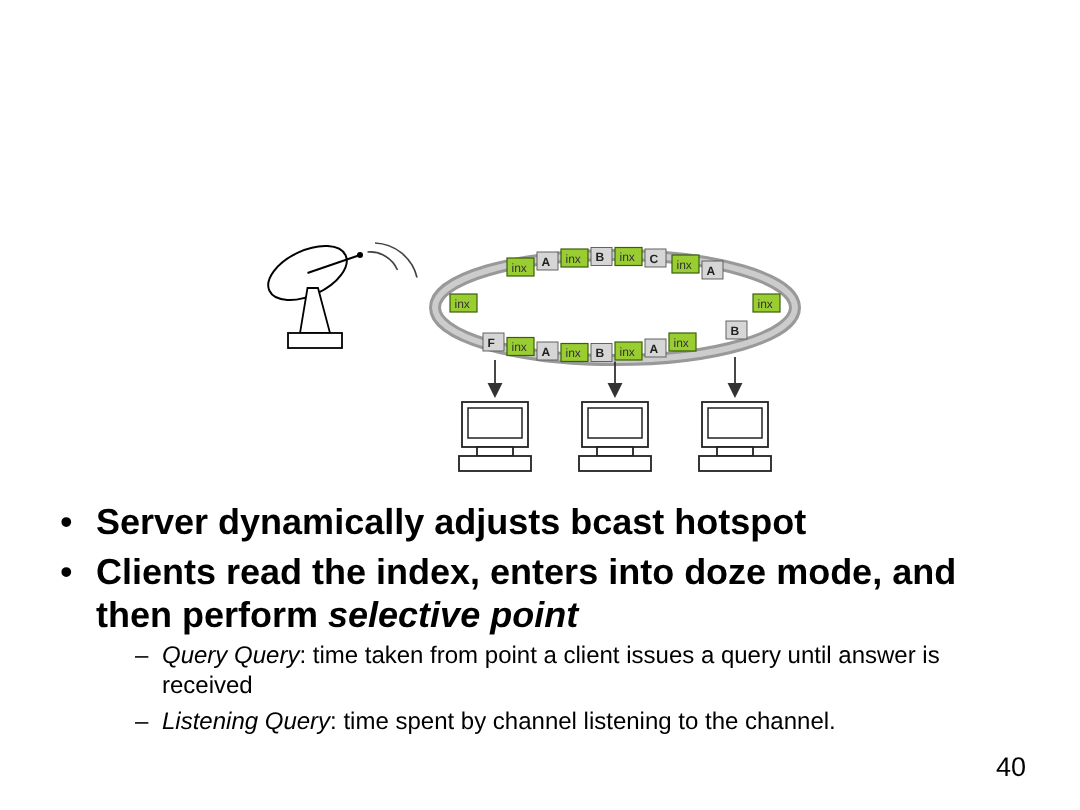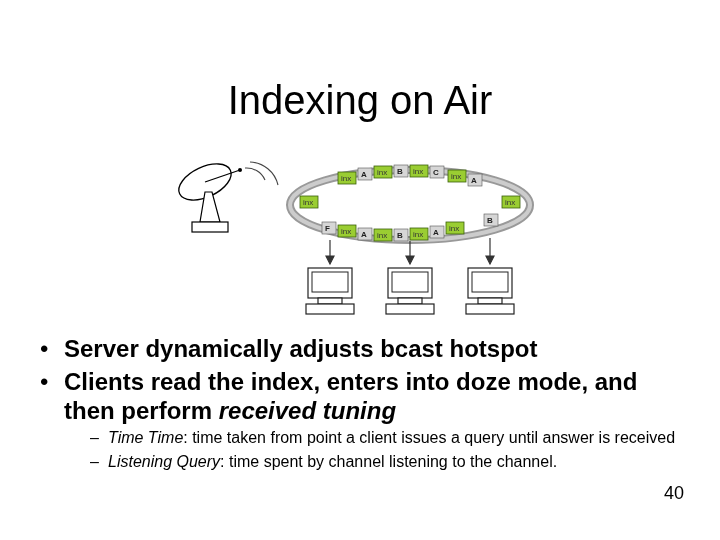--- a/index.html
+++ b/index.html
@@ -70,21 +70,21 @@
   }
   .s-sym {
     width: 18px;
     flex: 0 0 18px;
   }
   .s-text {
     flex: 1;
   }
   .slide-num {
     position: absolute;
-    bottom: 36px;
+    bottom: 18px;
     right: 36px;
     font-size: 18px;
   }
   .inx {
     fill: #9acd32;
     stroke: #3a5f0b;
     stroke-width: 0.8;
   }
   .dblock {
     fill: #d6d6d6;
@@ -113,21 +113,20 @@
     fill: #fff;
     stroke: #000;
     stroke-width: 1.3;
   }
 </style>
 </head>
 <body>
 
 <div class="slide">
 
-  <div class="title">Indexing on Air</div>
 
   <div class="figure">
     <svg viewBox="0 0 420 180" width="420" height="180">
 
       <ellipse cx="260" cy="65" rx="120" ry="35" fill="none" stroke="#999" stroke-width="8"></ellipse>
       <ellipse cx="260" cy="65" rx="120" ry="35" fill="none" stroke="#ccc" stroke-width="4"></ellipse>
 
       <g>
         <rect class="inx" x="188" y="32" width="18" height="12"></rect>
           <text class="txtinx" x="191" y="41">inx</text>
@@ -216,30 +215,30 @@
   </div>
 
   <div class="bullets">
     <div class="b-row">
       <div class="b-sym">•</div>
       <div class="b-text">Server dynamically adjusts bcast hotspot</div>
     </div>
     <div class="b-row">
       <div class="b-sym">•</div>
       <div class="b-text">
-        <span>Clients read the index, enters into doze mode, and then perform </span><i>received tuning</i>
+        <span>Clients read the index, enters into doze mode, and then perform </span><i>selective point</i>
       </div>
     </div>
   </div>
 
   <div class="sub-bullets">
     <div class="s-row">
       <div class="s-sym">–</div>
       <div class="s-text">
-        <i>Time Time</i><span>: time taken from point a client issues a query until answer is received</span>
+        <i>Query Query</i><span>: time taken from point a client issues a query until answer is received</span>
       </div>
     </div>
     <div class="s-row">
       <div class="s-sym">–</div>
       <div class="s-text">
         <i>Listening Query</i><span>: time spent by channel listening to the channel.</span>
       </div>
     </div>
   </div>
 

